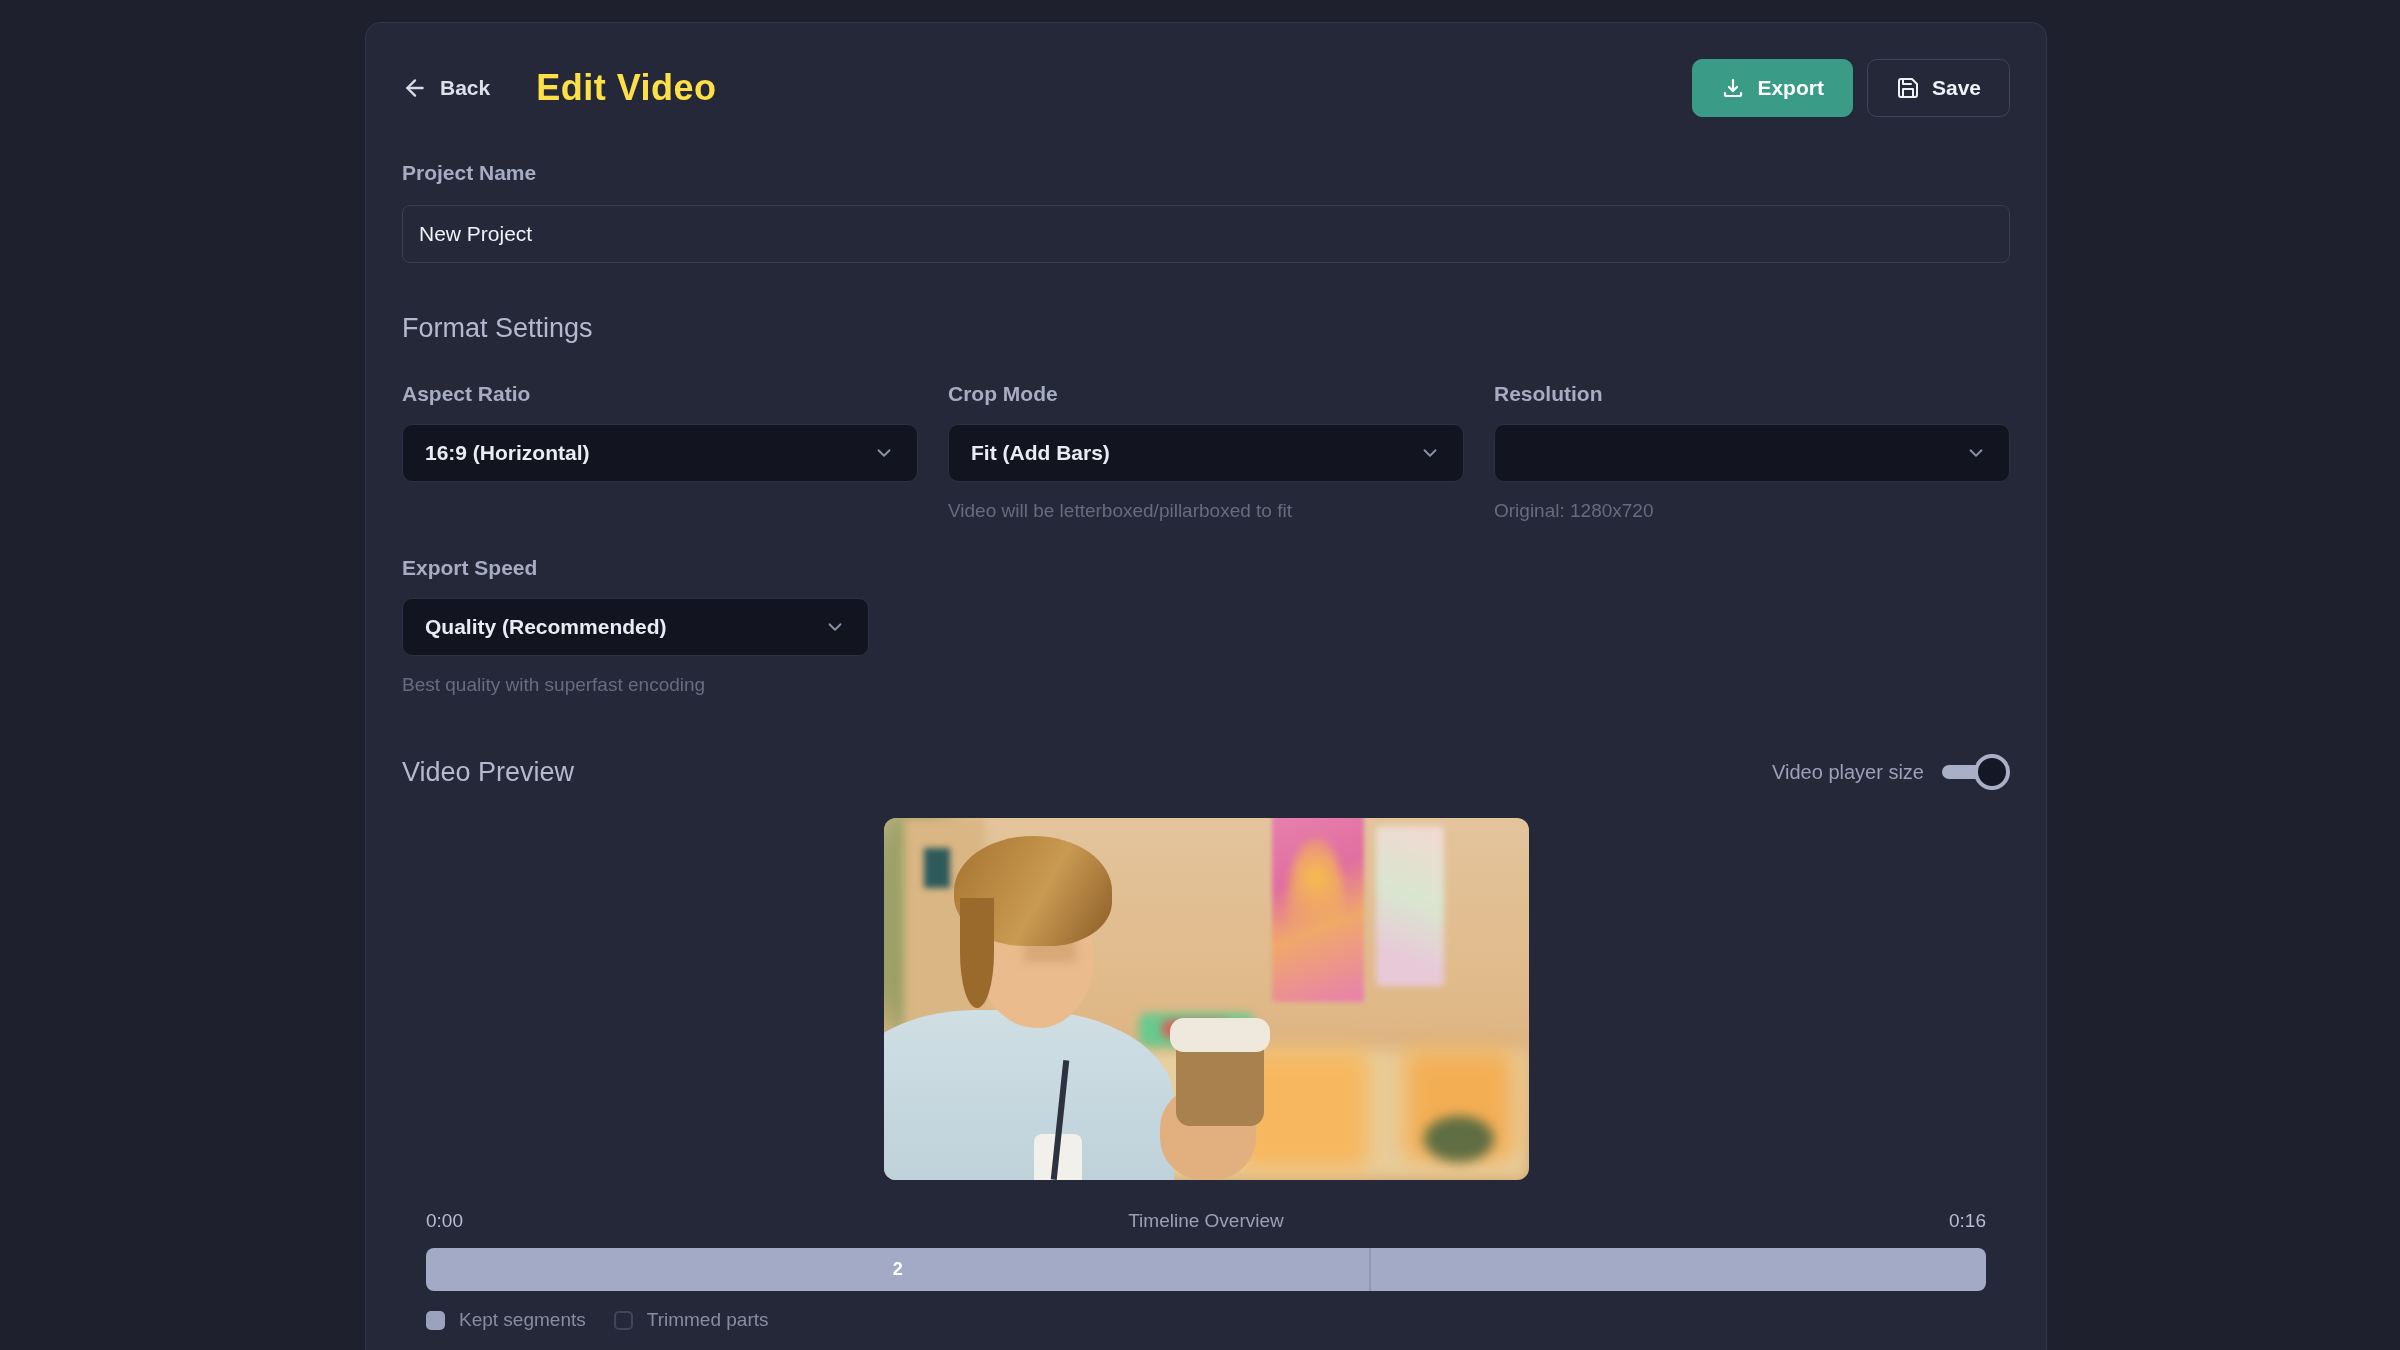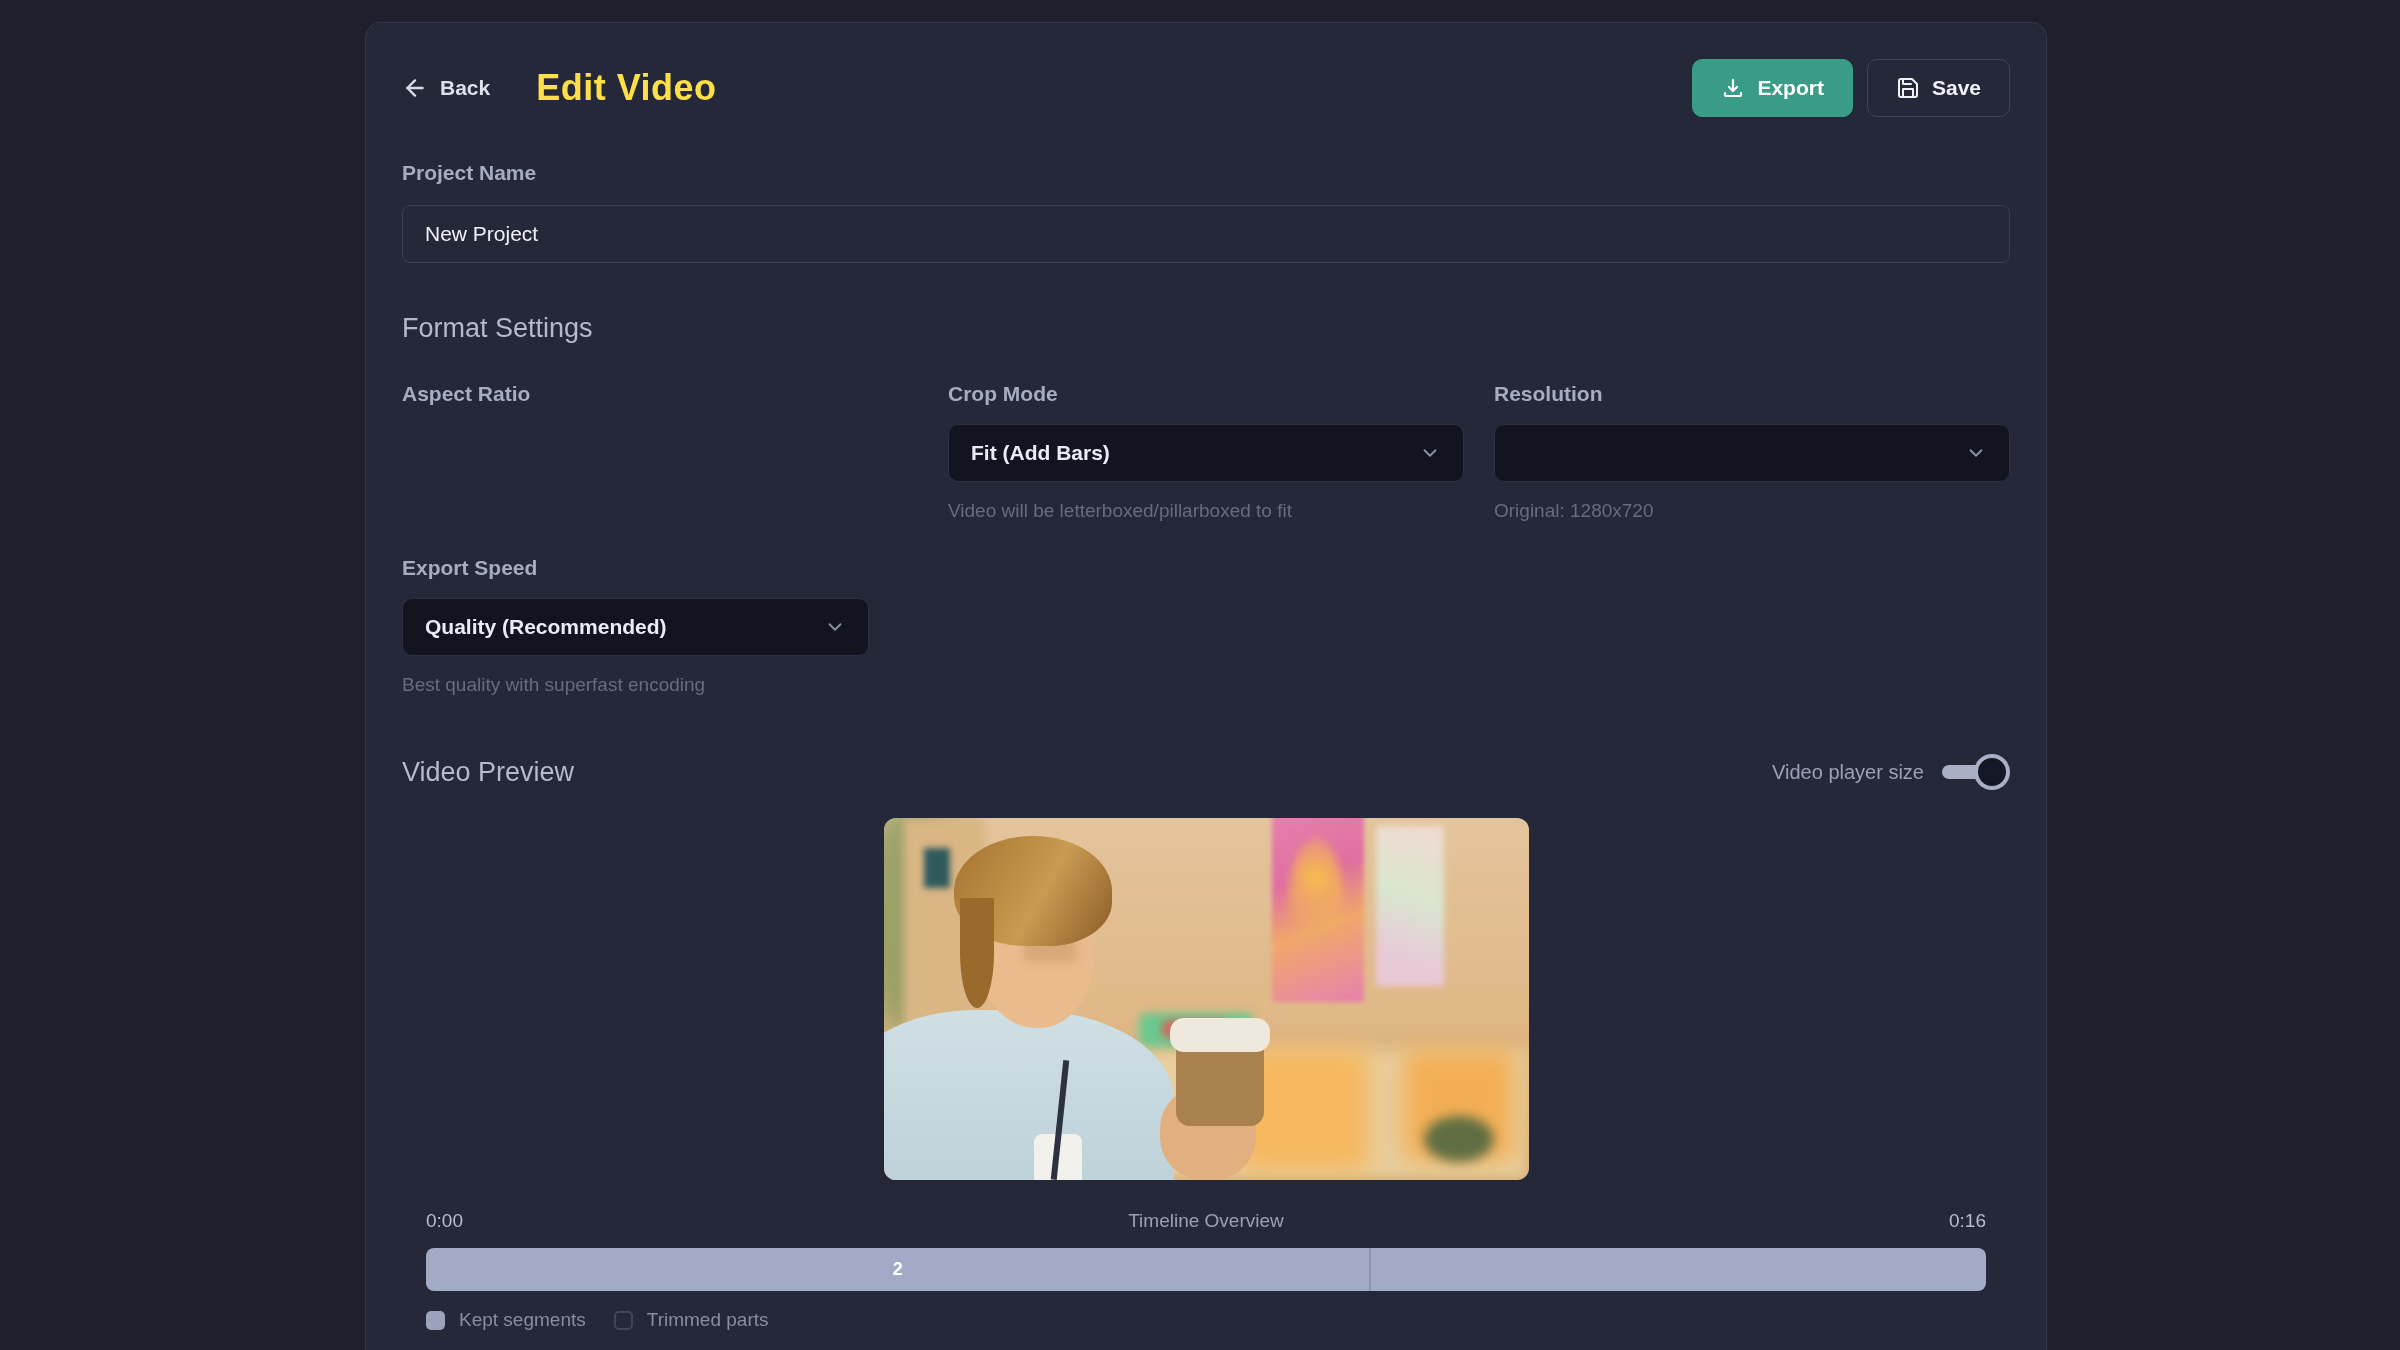--- a/index.html
+++ b/index.html
@@ -27,21 +27,21 @@
   .btn svg { width:24px; height:24px; }
   .btn-export { background:#3a9c87; color:#ffffff; border:1px solid #3a9c87; }
   .btn-save { background:transparent; color:#f0f2f8; border:1px solid #3e4459; margin-left:14px; }
   
   .field-label { font-size:21px; font-weight:700; color:#a6adc2; }
   .section-heading { font-size:27px; font-weight:400; color:#b3bacf; }
   .project-label { margin-top:42px; }
   .text-input {
     margin-top:20px; width:100%; height:58px; background:transparent;
     border:1px solid #3a4054; border-radius:8px; color:#f0f2f7;
-    font-size:21px; padding:0 22px; font-family:inherit;
+    font-size:21px; padding:0 16px; font-family:inherit;
   }
   .format-heading { margin-top:50px; }
   .grid3 { margin-top:38px; display:grid; grid-template-columns:1fr 1fr 1fr; column-gap:30px; }
   .select {
     margin-top:18px; height:58px; background:#12151f; border:1px solid #2b3044;
     border-radius:10px; display:flex; align-items:center; justify-content:space-between;
     padding:0 22px; font-size:21px; font-weight:600; color:#e9ecf4; cursor:pointer;
   }
   .select svg { width:22px; height:22px; stroke:#8b92a8; flex:none; }
   .helper { margin-top:18px; font-size:19px; color:#666c80; }
@@ -141,20 +141,26 @@
   
   <div class="field-label project-label">Project Name</div>
   <input class="text-input" type="text" value="New Project" style="">
 
   
   <div class="section-heading format-heading">Format Settings</div>
 
   <div class="grid3">
     <div>
       <div class="field-label">Aspect Ratio</div>
+      <div class="select">
+        <span>16:9 (Horizontal)</span>
+        <svg viewBox="0 0 24 24" fill="none" stroke-width="2" stroke-linecap="round" stroke-linejoin="round">
+            <path d="M6 9l6 6 6-6"></path>
+          </svg>
+      </div>
     </div>
     <div>
       <div class="field-label">Crop Mode</div>
       <div class="select">
         <span>Fit (Add Bars)</span>
         <svg viewBox="0 0 24 24" fill="none" stroke-width="2" stroke-linecap="round" stroke-linejoin="round">
             <path d="M6 9l6 6 6-6"></path>
           </svg>
       </div>
       <div class="helper">Video will be letterboxed/pillarboxed to fit</div>

